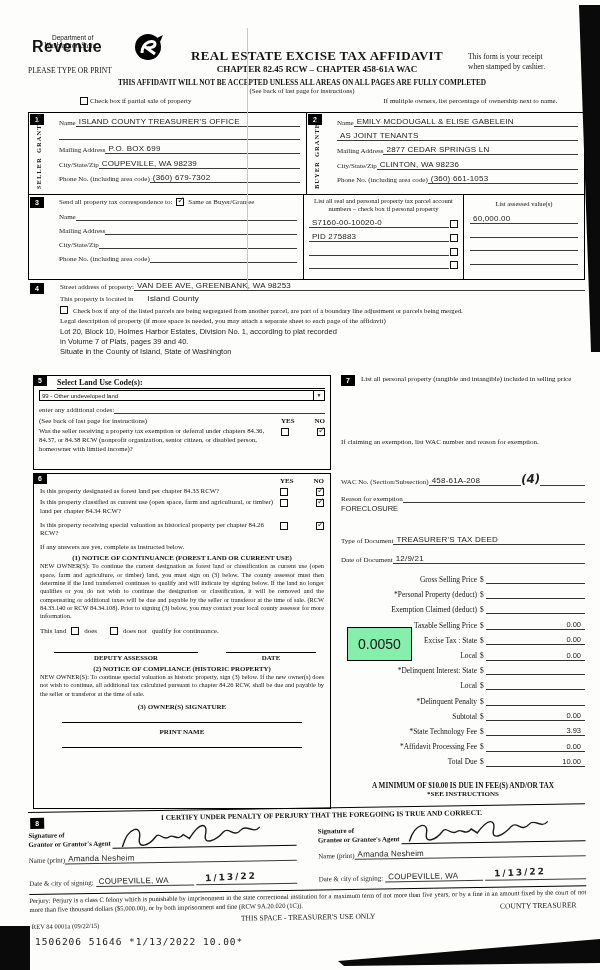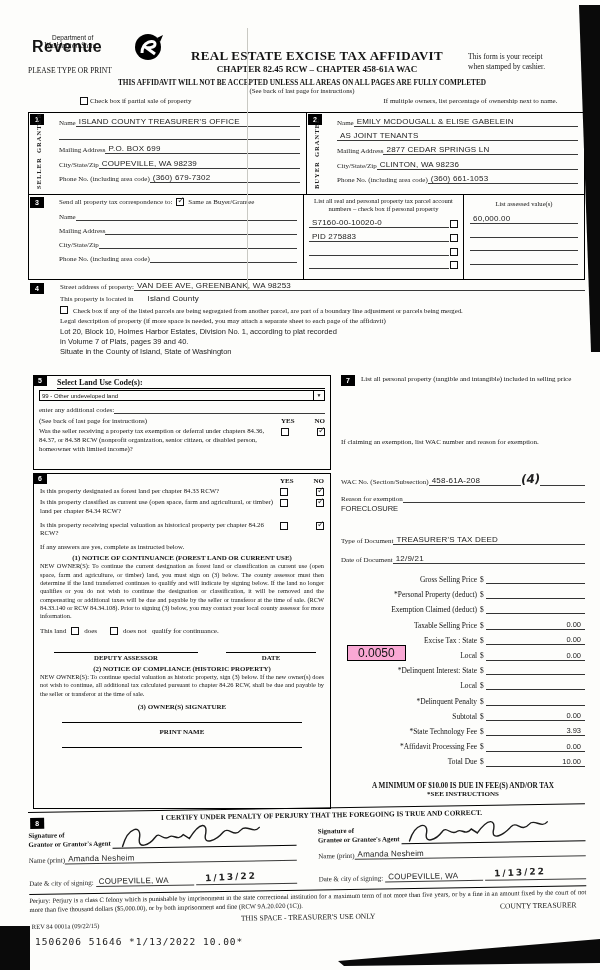--- a/index.html
+++ b/index.html
@@ -92,21 +92,21 @@
   .reasonrow{display:flex;align-items:flex-end;font-size:7px;margin-top:8px}
   .reasonval{font-family:"Liberation Sans",sans-serif;font-size:7.5px;margin-top:1px;color:#222}
   .docrow{display:flex;align-items:flex-end;font-size:7.5px;margin-top:9px}
   .money{margin-top:8px}
   .mrow{display:flex;align-items:center;height:15.2px;position:relative}
   .mlabel{width:136px;text-align:right;font-size:7.4px;white-space:nowrap}
   .mdollar{font-size:7.4px;margin:0 2px 0 3px}
   .mline{flex:1;border-bottom:1px solid #333;text-align:right;padding:0 4px 0 2px;
          font-family:"Liberation Sans",sans-serif;font-size:7.5px;color:#222;min-height:9px}
   .ratebox{position:absolute;left:6px;bottom:2px;border:1px solid #000;font-family:"Liberation Sans",sans-serif;
-           font-size:12px;padding:0 10px;background:#f9a8d4}
+           font-size:14px;padding:8px 10px;background:#86efac}
   .minnote{font-size:7.2px;font-weight:bold;text-align:center;margin-top:13px}
   .seeinst{font-size:7px;font-weight:bold;text-align:center}
   
   .tilt{position:absolute;top:812px;left:28px;width:557px;transform:rotate(-0.9deg);transform-origin:0 0}
   .sec8{border-top:1.5px solid #000;position:relative;padding:2px 0 0 0}
   .sec8 .numbox{position:absolute;left:2px;top:5px}
   .certify{text-align:center;font-size:7.3px;font-weight:bold;margin-left:30px}
   .sigcols{display:flex;gap:22px;margin-top:2px}
   .sigcol{flex:1}
   .sigrow{display:flex;align-items:flex-end}

